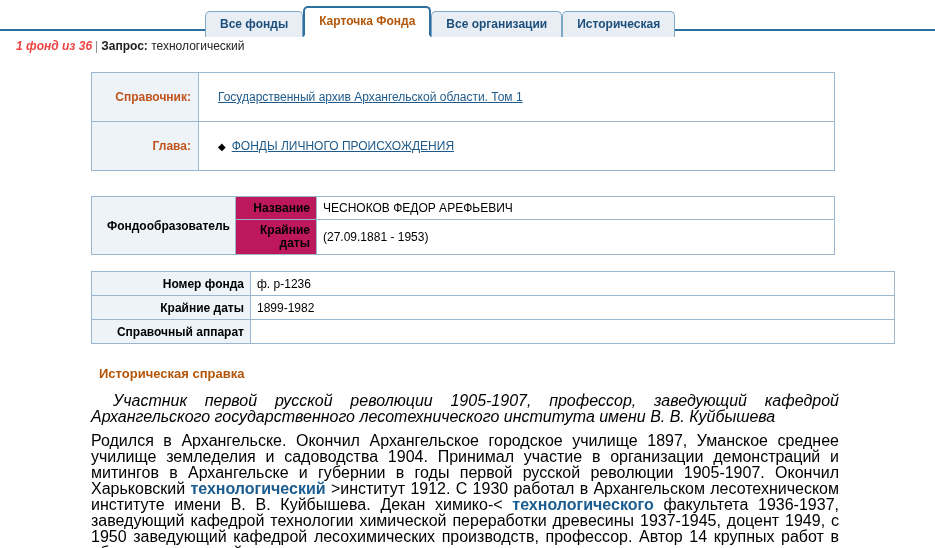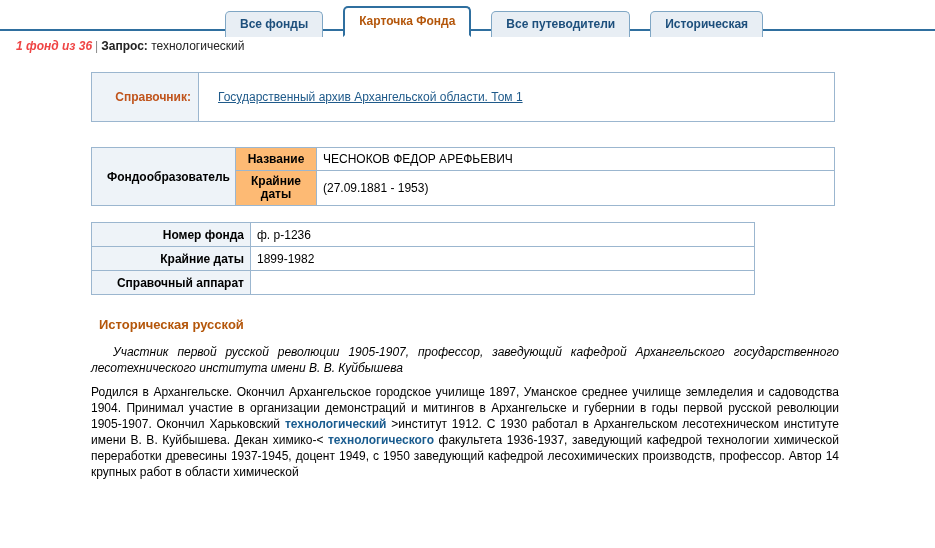--- a/index.html
+++ b/index.html
@@ -35,21 +35,20 @@
     font-weight: bold;
     color: #1d4f7c;
     background: #e8eef4;
     border: 1px solid #7fa6c4;
     border-bottom: none;
     border-radius: 5px 5px 0 0;
     vertical-align: bottom;
     cursor: pointer;
     position: relative;
     top: 2px;
-    margin-left: 20px;
   }
   .tab.active {
     background: #ffffff;
     color: #b4560a;
     height: 27px;
     line-height: 27px;
     margin-top: 4px;
     border: 2px solid #2f6f9f;
     border-bottom: 2px solid #ffffff;
     z-index: 3;
@@ -170,36 +169,36 @@
     width: 744px;
   }
   .t-founder td.rowhdr {
     background: #eef3f8;
     text-align: right;
     font-weight: bold;
     width: 133px;
     padding: 5px;
   }
   .t-founder td.sublbl {
-    background: #fdba74;
-    text-align: center;
+    background: #be185d;
+    text-align: right;
     font-weight: bold;
     width: 68px;
     padding: 4px 6px;
     line-height: 13px;
   }
   .t-founder td.subval {
     background: #ffffff;
     padding: 4px 6px;
   }
 
   
   .t-props {
     margin: 16px 0 0 91px;
-    width: 664px;
+    width: 804px;
   }
   .t-props td.lbl {
     background: #eef3f8;
     text-align: right;
     font-weight: bold;
     width: 146px;
     padding: 3px 6px;
     height: 17px;
   }
   .t-props td.val {
@@ -215,53 +214,59 @@
   .hist h3 {
     margin: 0 0 12px 8px;
     font-size: 13px;
     color: #b4560a;
     font-weight: bold;
   }
   .hist p {
     margin: 0 0 8px 0;
     text-align: justify;
     line-height: 16px;
-    font-size: 12px;
+    font-size: 16px;
   }
   .hist p.lead {
     font-style: italic;
     text-indent: 22px;
   }
   .hist p.body {
     text-indent: 0;
   }
   .hl {
     font-weight: bold;
     color: #1a5c8f;
   }
 </style>
 </head>
 <body>
 
 <div class="tabbar">
-  <div class="tab">Все фонды</div><div class="tab active">Карточка Фонда</div><div class="tab">Все путеводители</div><div class="tab">Историческая</div>
+  <div class="tab">Все фонды</div><div class="tab active">Карточка Фонда</div><div class="tab">Все организации</div><div class="tab">Историческая</div>
 </div>
 
 <div class="querybar">
   <span class="q-count">1 фонд из 36</span><span class="q-sep">|</span><span class="q-label">Запрос:</span>
   <span class="q-value">технологический</span>
 </div>
 
 <div class="content">
 
   <table class="grid t-ref">
     <tbody>
         <tr>
       <td class="lbl">Справочник:</td>
       <td class="val"><a>Государственный архив Архангельской области. Том 1</a></td>
+    </tr>
+    <tr>
+      <td class="lbl">Глава:</td>
+      <td class="val">
+        <span class="bullet">◆</span><a>ФОНДЫ ЛИЧНОГО ПРОИСХОЖДЕНИЯ</a>
+      </td>
     </tr>
   </tbody>
     </table>
 
   <table class="grid t-founder">
     <tbody>
         <tr>
       <td class="rowhdr" rowspan="2">Фондообразователь</td>
       <td class="sublbl">Название</td>
       <td class="subval">ЧЕСНОКОВ ФЕДОР АРЕФЬЕВИЧ</td>
@@ -284,18 +289,18 @@
       <td class="val">1899-1982</td>
     </tr>
     <tr>
       <td class="lbl">Справочный аппарат</td>
       <td class="val"></td>
     </tr>
   </tbody>
     </table>
 
   <div class="hist">
-    <h3>Историческая русской</h3>
+    <h3>Историческая справка</h3>
     <p class="lead">Участник первой русской революции 1905-1907, профессор, заведующий кафедрой Архангельского государственного лесотехнического института имени В. В. Куйбышева</p>
     <p class="body"><span>Родился в Архангельске. Окончил Архангельское городское училище 1897, Уманское среднее училище земледелия и садоводства 1904. Принимал участие в организации демонстраций и митингов в Архангельске и губернии в годы первой русской революции 1905-1907. Окончил Харьковский</span> <span class="hl">технологический</span> <span>&gt;институт 1912. С 1930 работал в Архангельском лесотехническом институте имени В. В. Куйбышева. Декан химико-&lt;</span> <span class="hl">технологического</span> <span>факультета 1936-1937, заведующий кафедрой технологии химической переработки древесины 1937-1945, доцент 1949, с 1950 заведующий кафедрой лесохимических производств, профессор. Автор 14 крупных работ в области химической</span></p>
   </div>
 
 </div>
 
 </body></html>

